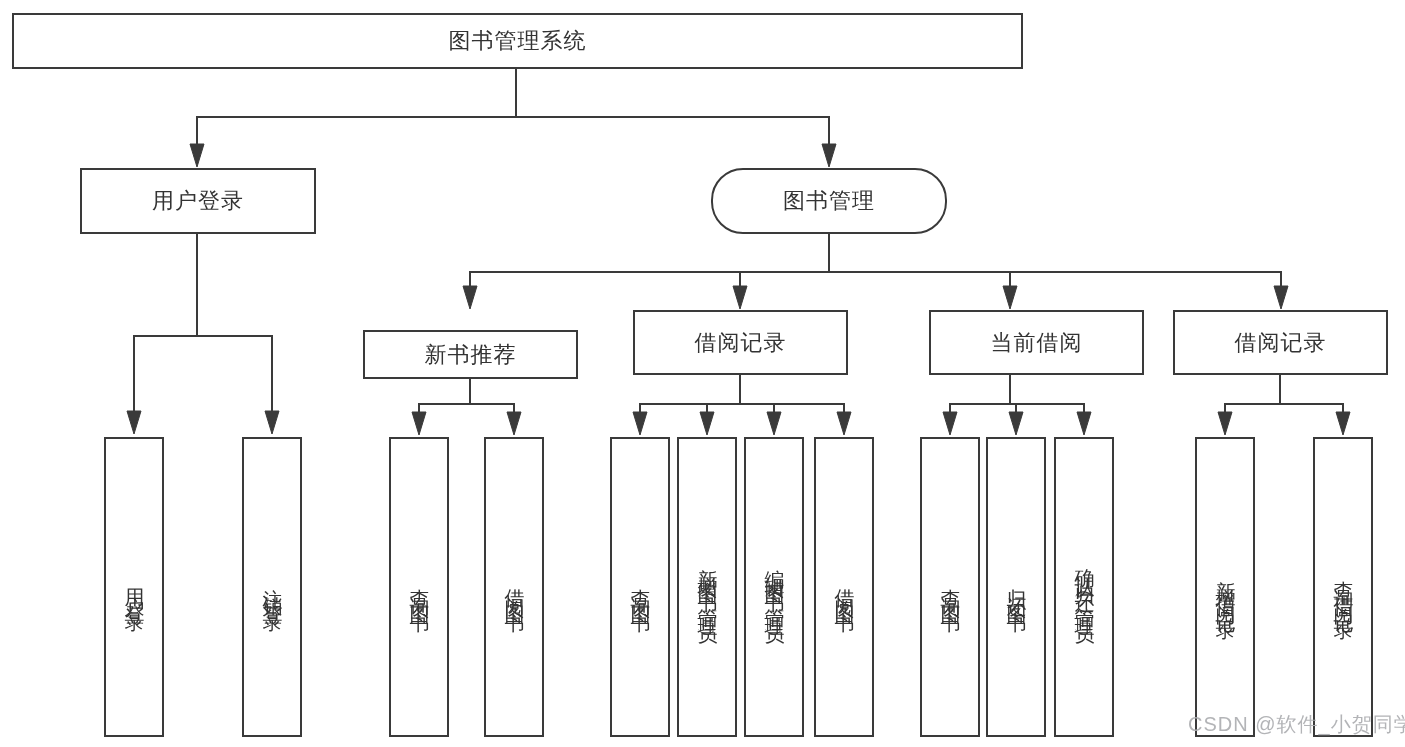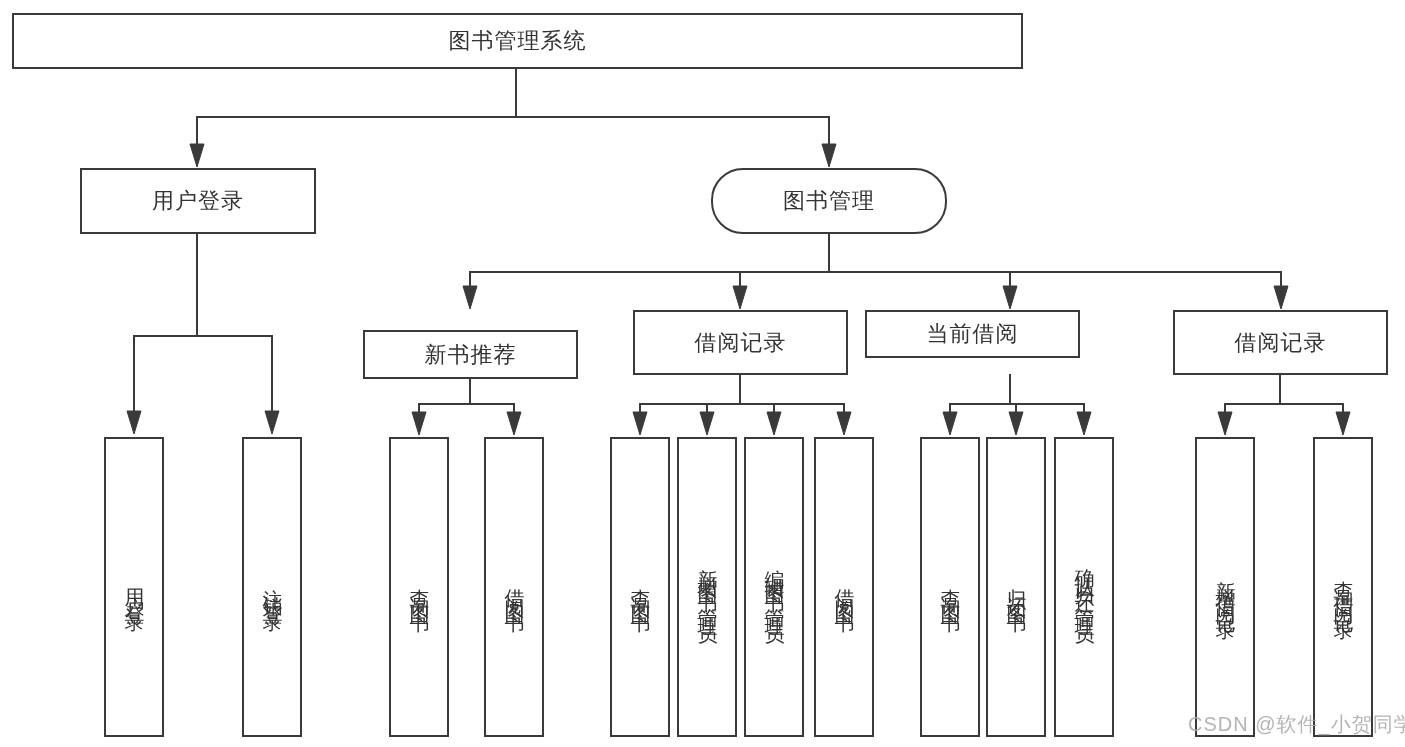--- a/index.html
+++ b/index.html
@@ -139,21 +139,21 @@
     </g>
   </svg>
 
   <div class="box" style="left:12px; top:13px; width:1011px; height:56px;">图书管理系统</div>
 
   <div class="box" style="left:80px; top:168px; width:236px; height:66px;">用户登录</div>
   <div class="box" style="left:711px; top:168px; width:236px; height:66px;border-radius:32px;">图书管理</div>
 
   <div class="box" style="left:363px; top:310px; width:215px; height:49px;margin-top:20px;">新书推荐</div>
   <div class="box" style="left:633px; top:310px; width:215px; height:65px;">借阅记录</div>
-  <div class="box" style="left:865px; top:310px; width:215px; height:48px;">当前借阅</div>
+  <div class="box" style="left:929px; top:310px; width:215px; height:65px;">当前借阅</div>
   <div class="box" style="left:1173px; top:310px; width:215px; height:65px;">借阅记录</div>
 
   <div class="vbox leaf" style="left:104px;">用户登录</div>
   <div class="vbox leaf" style="left:242px;">注销登录</div>
 
   <div class="vbox leaf" style="left:389px;">查询图书</div>
   <div class="vbox leaf" style="left:484px;">借阅图书</div>
 
   <div class="vbox leaf" style="left:610px;">查询图书</div>
   <div class="vbox leaf" style="left:677px;">新增图书（管理员）</div>

